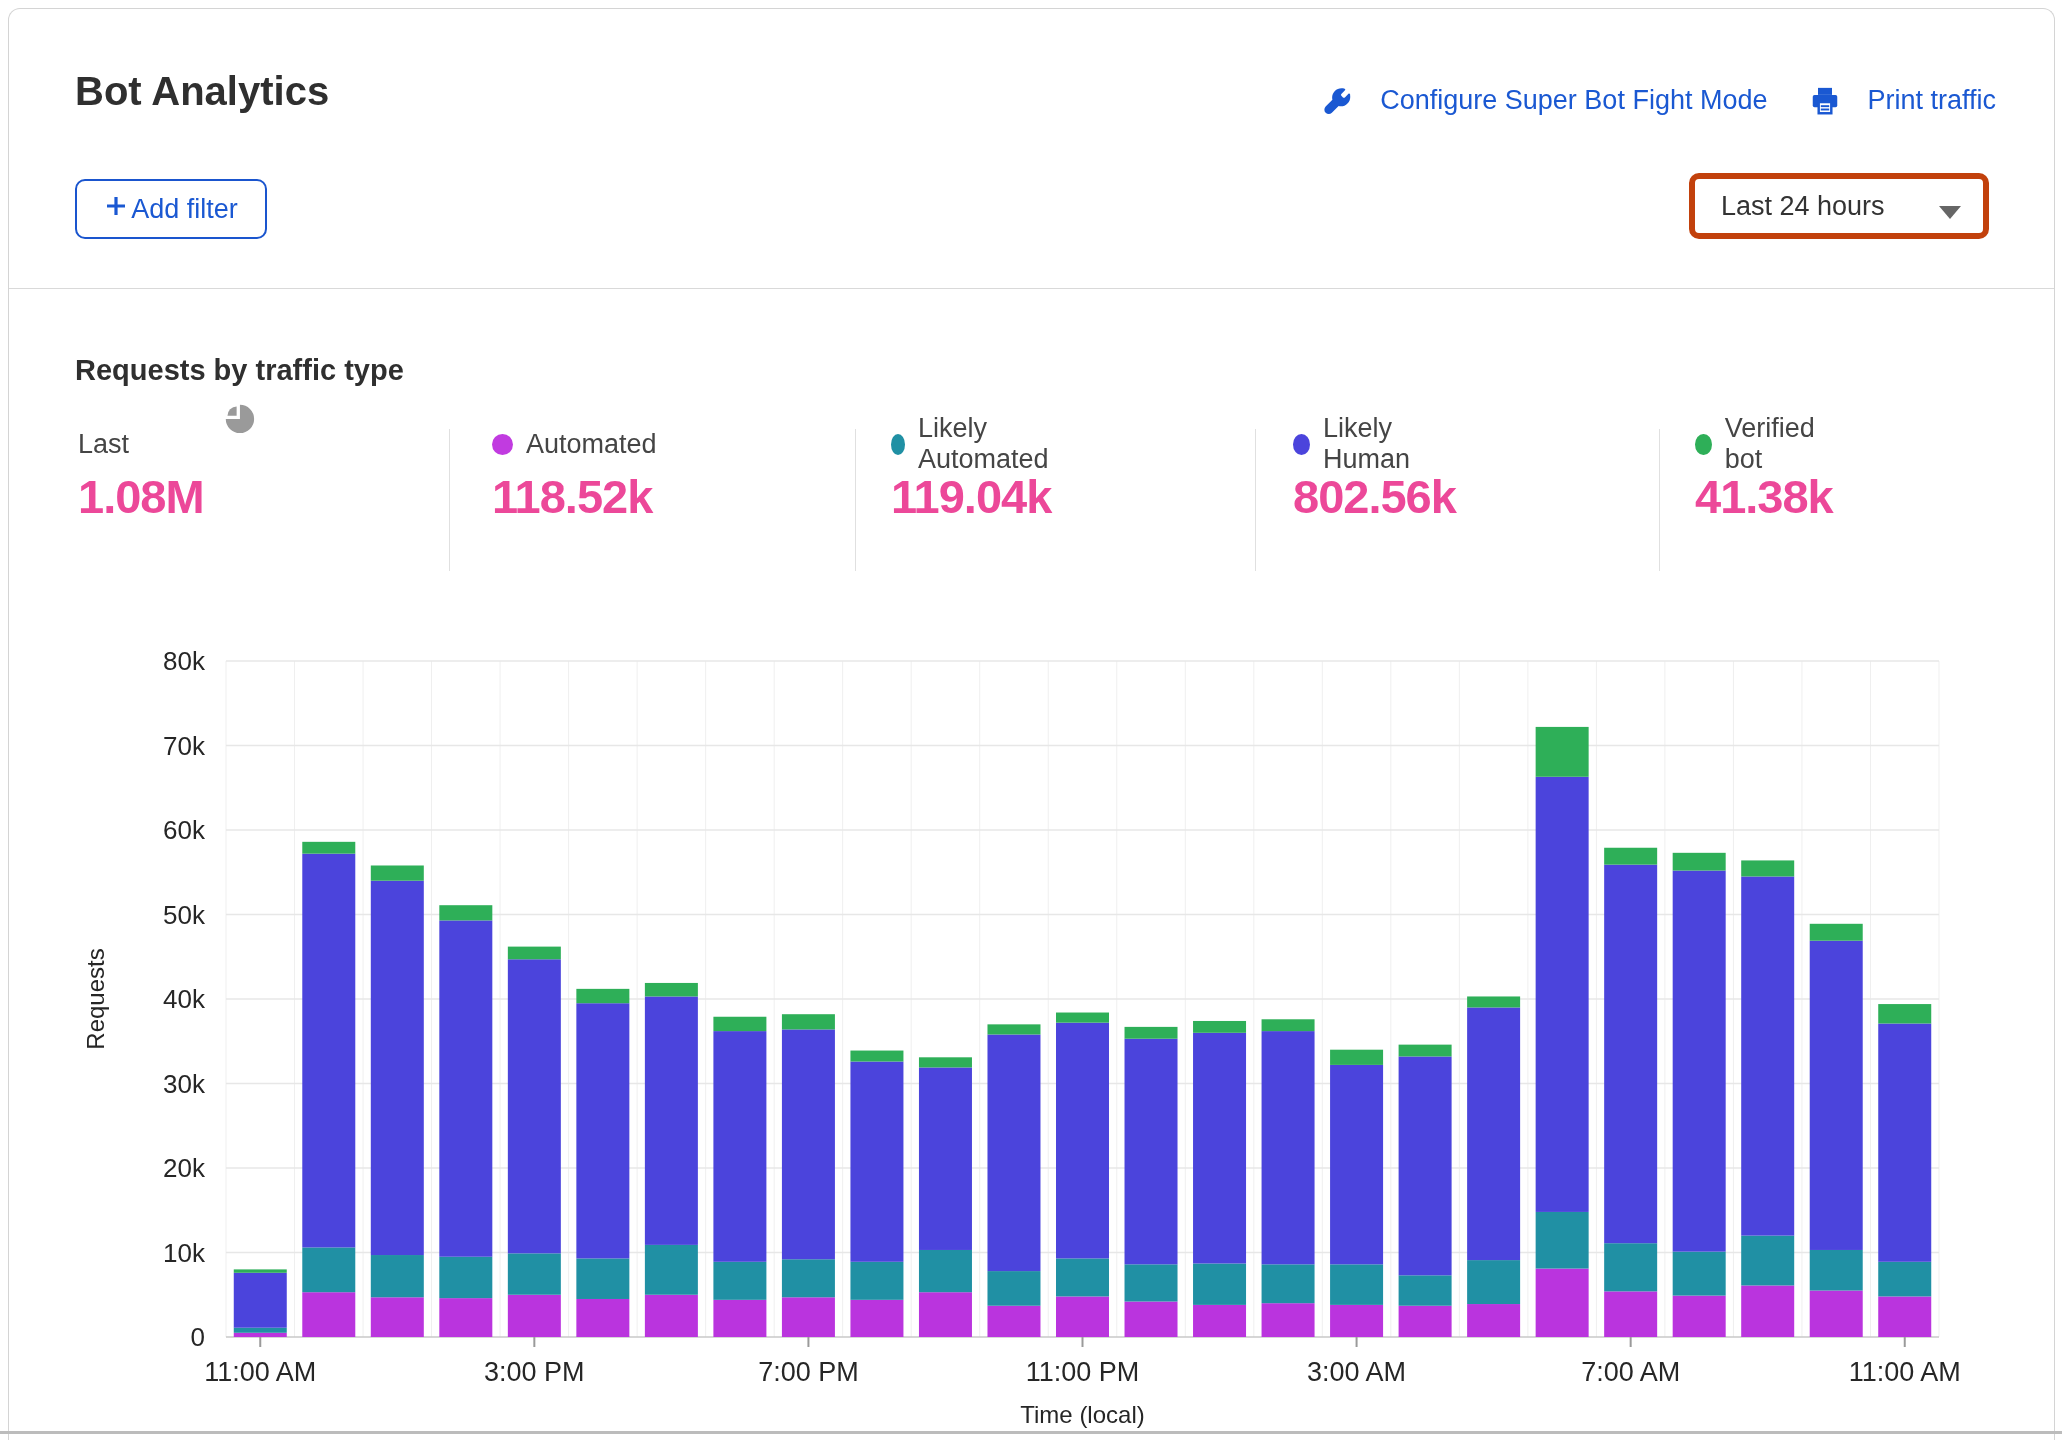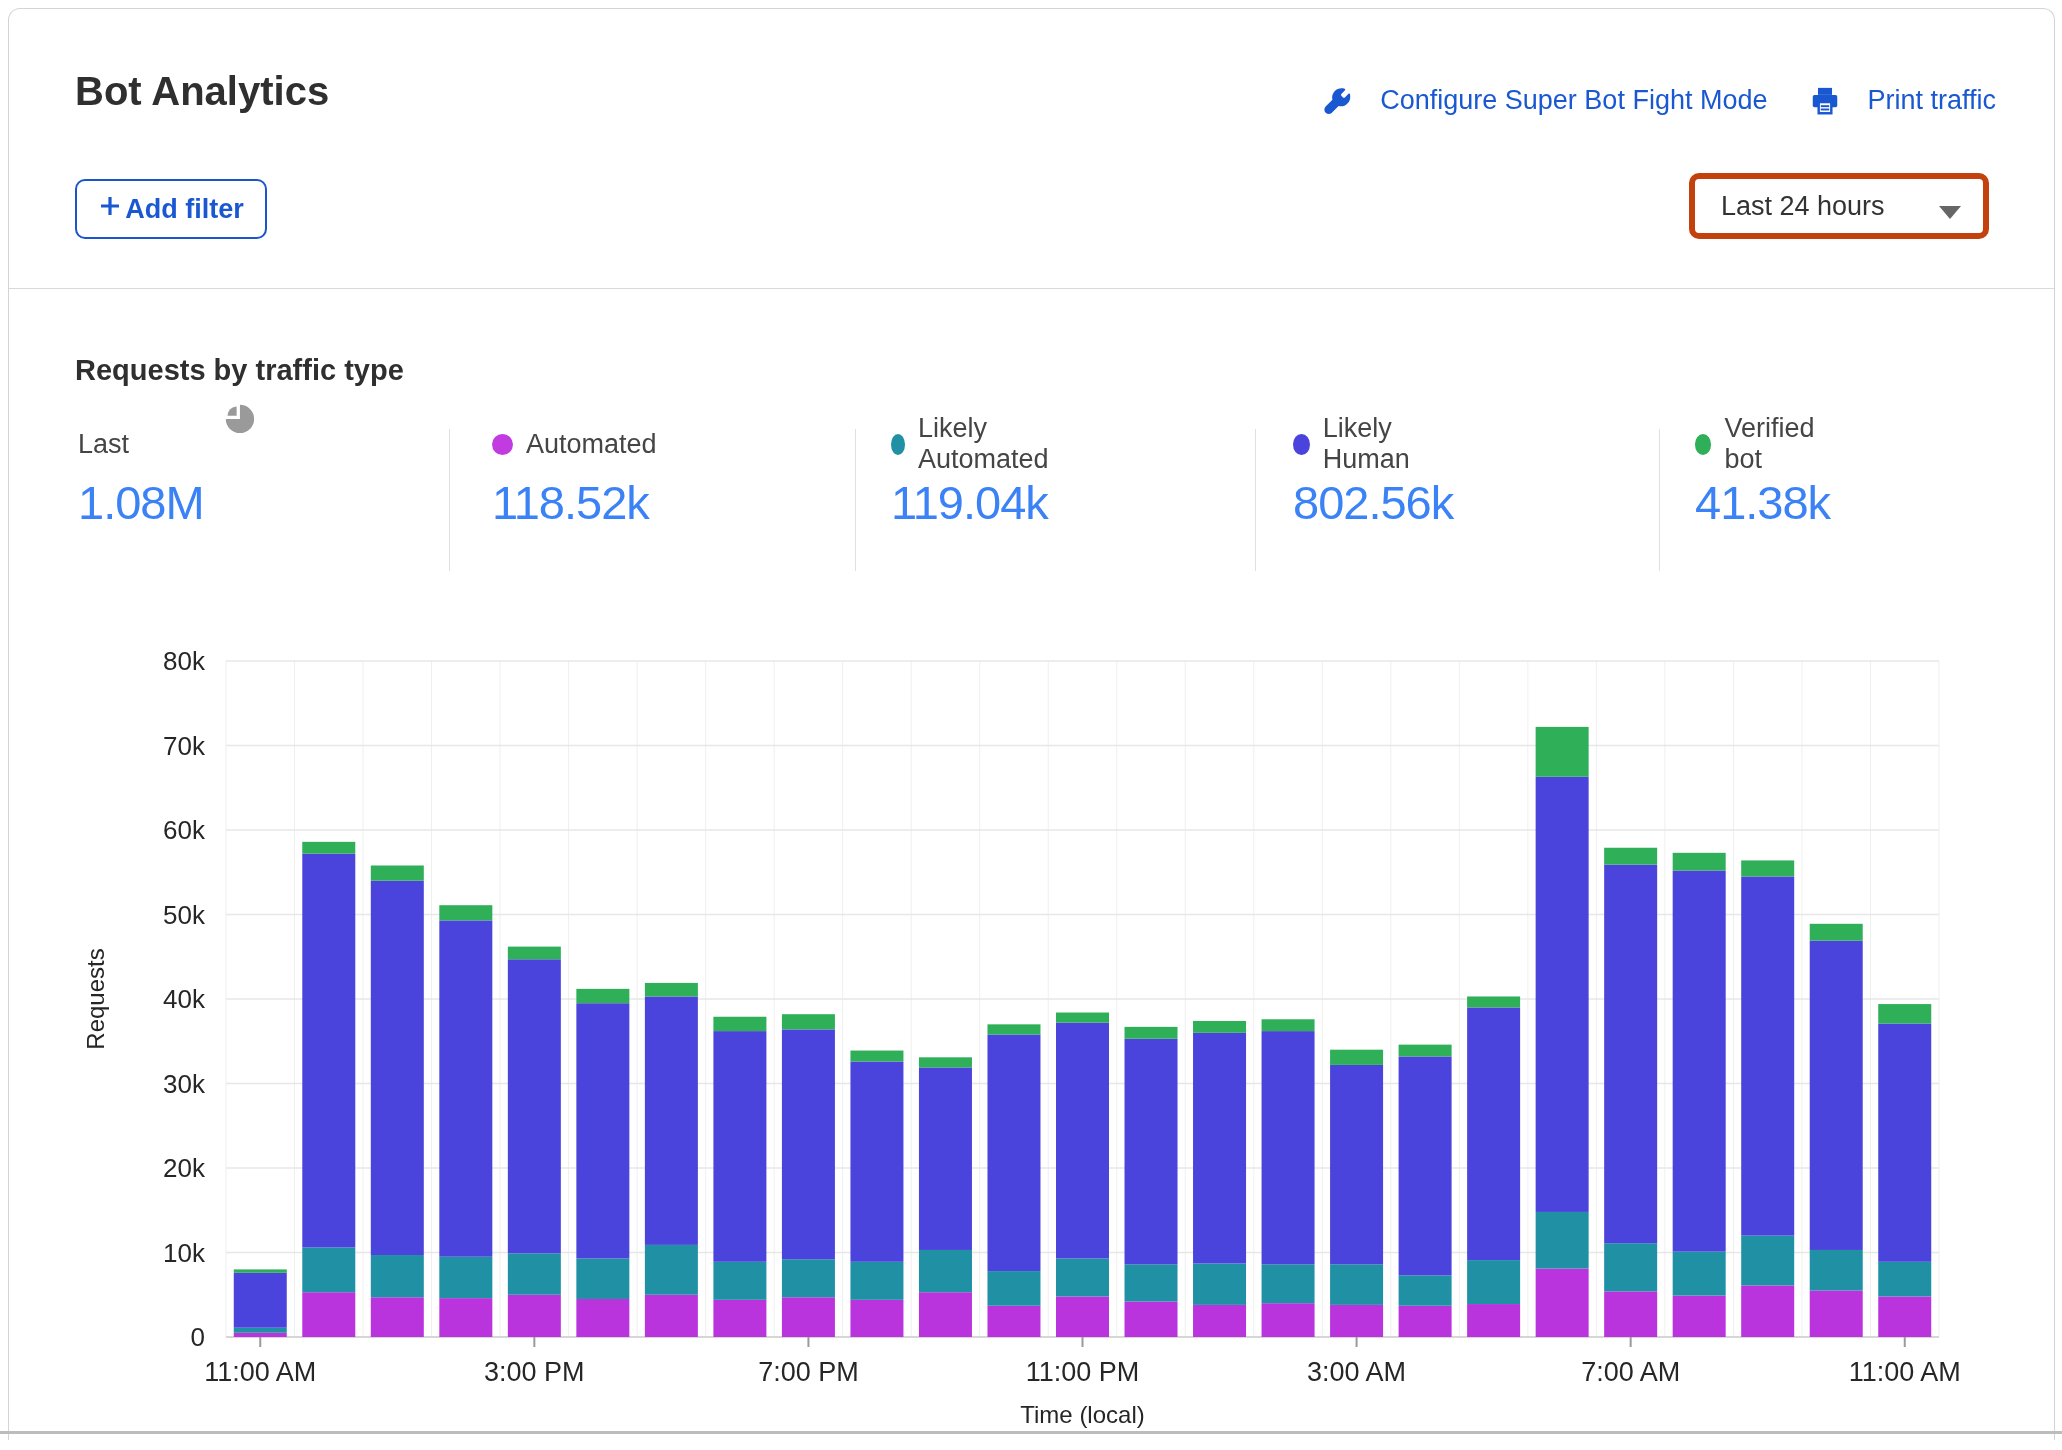--- a/index.html
+++ b/index.html
@@ -7,34 +7,34 @@
        font-family:"Liberation Sans",sans-serif;color:#2e2e2e;}
   .card{position:absolute;left:8px;top:8px;width:2045px;height:1431px;
         background:#fff;border:1px solid #d4d4d4;border-bottom:none;
         border-radius:12px 12px 0 0;}
   .page-title{position:absolute;left:66px;top:52px;font-size:40px;font-weight:bold;color:#2f2f2f;margin-top:8px;}
   .header-links{position:absolute;right:58px;top:76px;display:flex;gap:44px;align-items:center;}
   .hlink{display:flex;align-items:center;gap:28px;color:#1a58d2;font-size:27px;cursor:pointer;text-decoration:none;}
   .hlink svg{display:block;}
   .add-filter{position:absolute;left:66px;top:170px;width:192px;height:60px;box-sizing:border-box;
       border:2px solid #1a55ce;border-radius:10px;background:#fff;color:#1a58d2;
-      display:flex;align-items:center;justify-content:center;gap:3px;font-size:27px;cursor:pointer;font-weight:bold;}
+      display:flex;align-items:center;justify-content:center;gap:3px;font-size:27px;cursor:pointer;}
   .dropdown{position:absolute;left:1680px;top:164px;width:300px;height:66px;box-sizing:border-box;
       border:6px solid #c2410c;border-radius:10px;background:#fff;color:#333;
       display:flex;align-items:center;font-size:27px;padding-left:26px;cursor:pointer;}
   .dropdown .caret{position:absolute;right:22px;top:27px;width:0;height:0;
       border-left:11px solid transparent;border-right:11px solid transparent;border-top:13px solid #666;}
   .header-divider{position:absolute;left:0;top:279px;width:2045px;height:1px;background:#d9d9d9;}
   .section-title-row{position:absolute;left:66px;top:345px;display:flex;align-items:center;gap:14px;flex-direction:column;}
   .section-title{font-size:29px;font-weight:bold;color:#2f2f2f;}
   .stats{position:absolute;left:0;top:0;}
   .stat{position:absolute;top:420px;}
   .stat .lab{display:flex;align-items:center;gap:13px;font-size:27px;color:#454545;height:30px;}
   .stat .dot{width:21px;height:21px;border-radius:50%;}
-  .stat .val{margin-top:16px;font-size:47px;font-weight:normal;color:#3b82f6;letter-spacing:-1px;}
+  .stat .val{margin-top:10px;font-size:47px;font-weight:bold;color:#ec4899;letter-spacing:-1px;}
   .stat-div{position:absolute;top:420px;width:1px;height:142px;background:#e0e0e0;}
   .s0{left:69px;} .s1{left:483px;} .s2{left:882px;} .s3{left:1284px;} .s4{left:1686px;}
   .d0{left:440px;} .d1{left:846px;} .d2{left:1246px;} .d3{left:1650px;}
   #chart-svg{position:absolute;left:0;top:600px;}
   .bottom-strip{position:absolute;left:0;top:1431px;width:2062px;height:3px;background:#bcbcbc;}
   svg text{font-family:"Liberation Sans",sans-serif;}
 </style>
 </head>
 <body>
 

